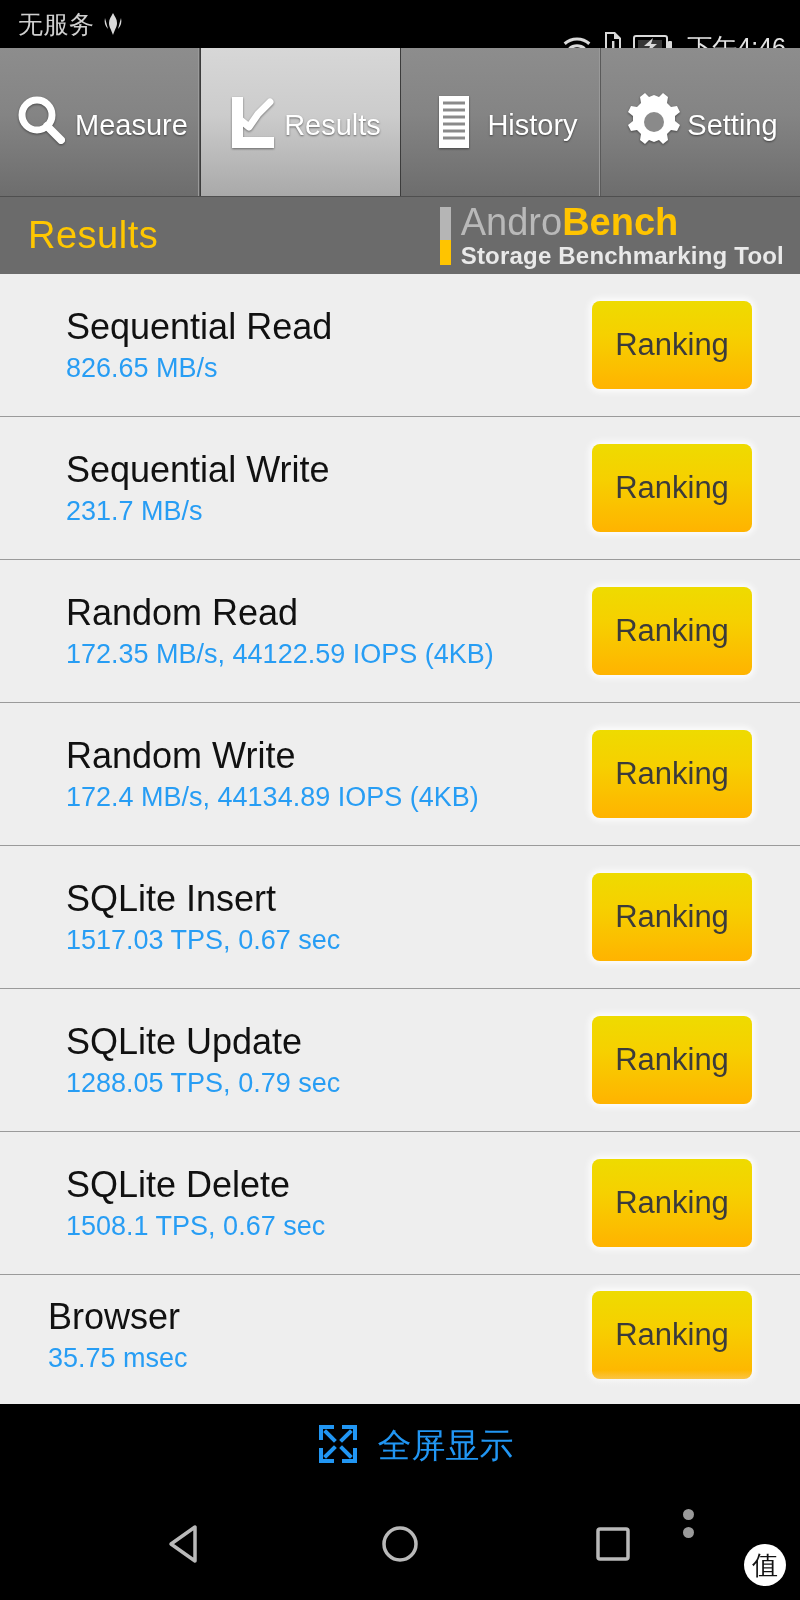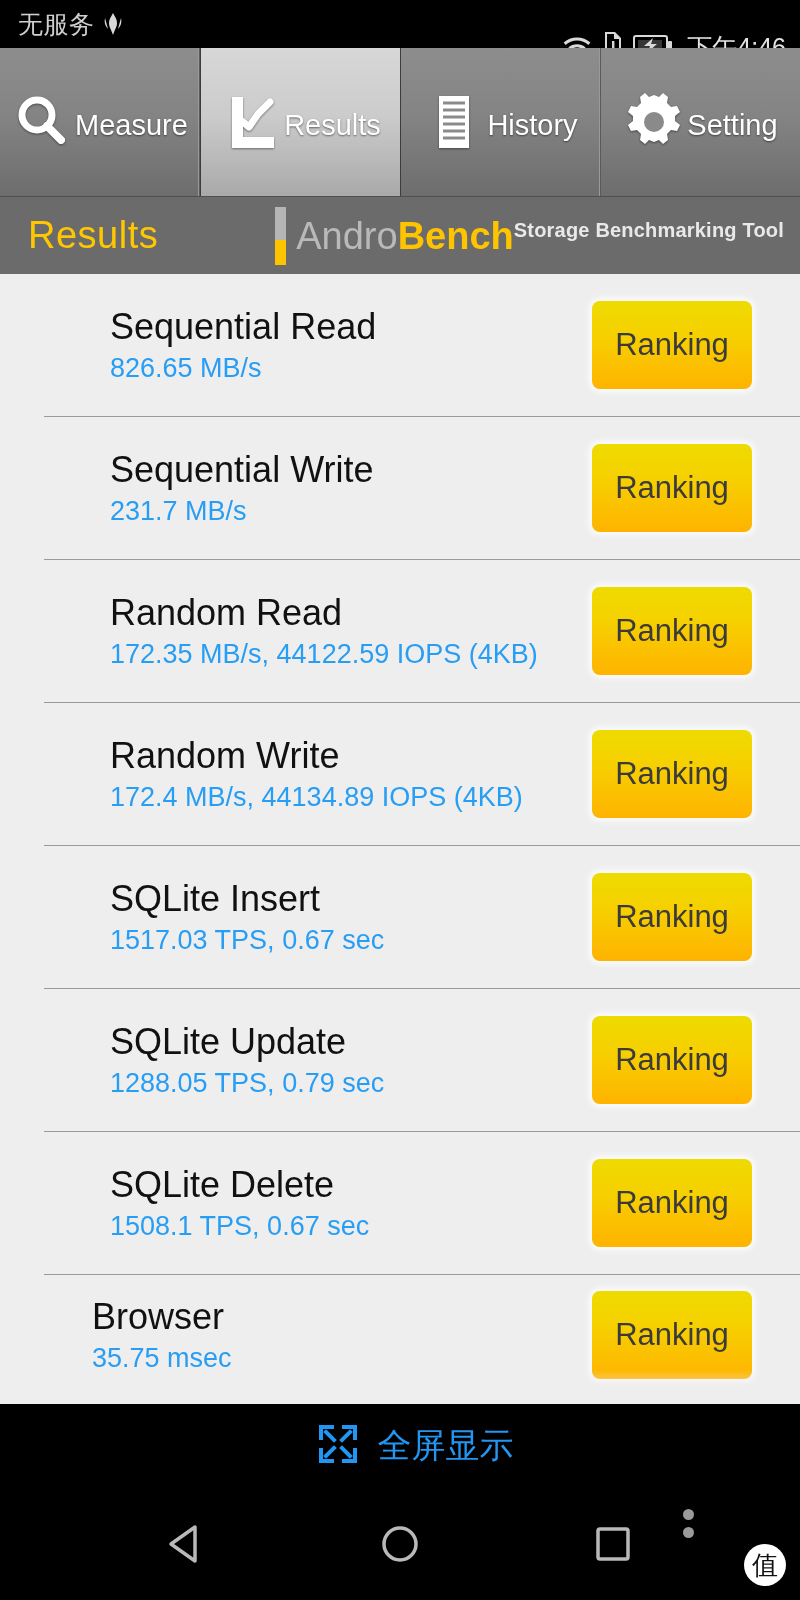--- a/index.html
+++ b/index.html
@@ -59,36 +59,35 @@
     padding:0 16px 0 28px;
     border-top:1px solid #4f4f4f;
   }
   .title-text {
     color:#ffc700; font-size:38px; letter-spacing:0.5px;
   }
   .logo { display:flex; align-items:center; gap:10px; }
   .logo-bars { display:flex; flex-direction:column; width:11px; height:58px; }
   .logo-bar-top { flex:1 1 58%; background:#b5b5b5; }
   .logo-bar-bot { flex:1 1 42%; background:#ffc400; }
-  .logo-txt { display:flex; line-height:1; }
+  .logo-txt { display:flex; flex-direction:column; line-height:1; }
   .logo-line1 { font-size:38px; font-weight:400; }
   .logo-line1 .a { color:#b9b9b9; }
   .logo-line1 .b { color:#ffc400; font-weight:bold; }
-  .logo-line2 { font-size:20px; color:#e9e9e9; font-weight:bold; margin-top:3px; letter-spacing:0.2px; }
+  .logo-line2 { font-size:24px; color:#e9e9e9; font-weight:bold; margin-top:3px; letter-spacing:0.2px; }
 
   
   .list {
     flex:1 1 auto; background:#eeeeee; position:relative; overflow:hidden;
   }
   .row {
     height:143px; display:flex; align-items:center;
     border-bottom:1px solid #9a9a9a;
     padding:0 48px 0 66px;
     position:relative;
-    margin-left:44px;
   }
   .row:last-child { border-bottom:none; }
   .row-text { flex:1 1 auto; display:flex; flex-direction:column; gap:8px; }
   .row-title { font-size:36px; color:#111; line-height:1.05; }
   .row-value { font-size:27px; color:#279df4; line-height:1.05; }
   .rank-btn {
     width:160px; height:88px; border-radius:8px;
     background:linear-gradient(#eedb00 0%, #f6d000 40%, #ffb300 100%);
     color:#3b3b3b; font-size:31px;
     display:flex; align-items:center; justify-content:center;

